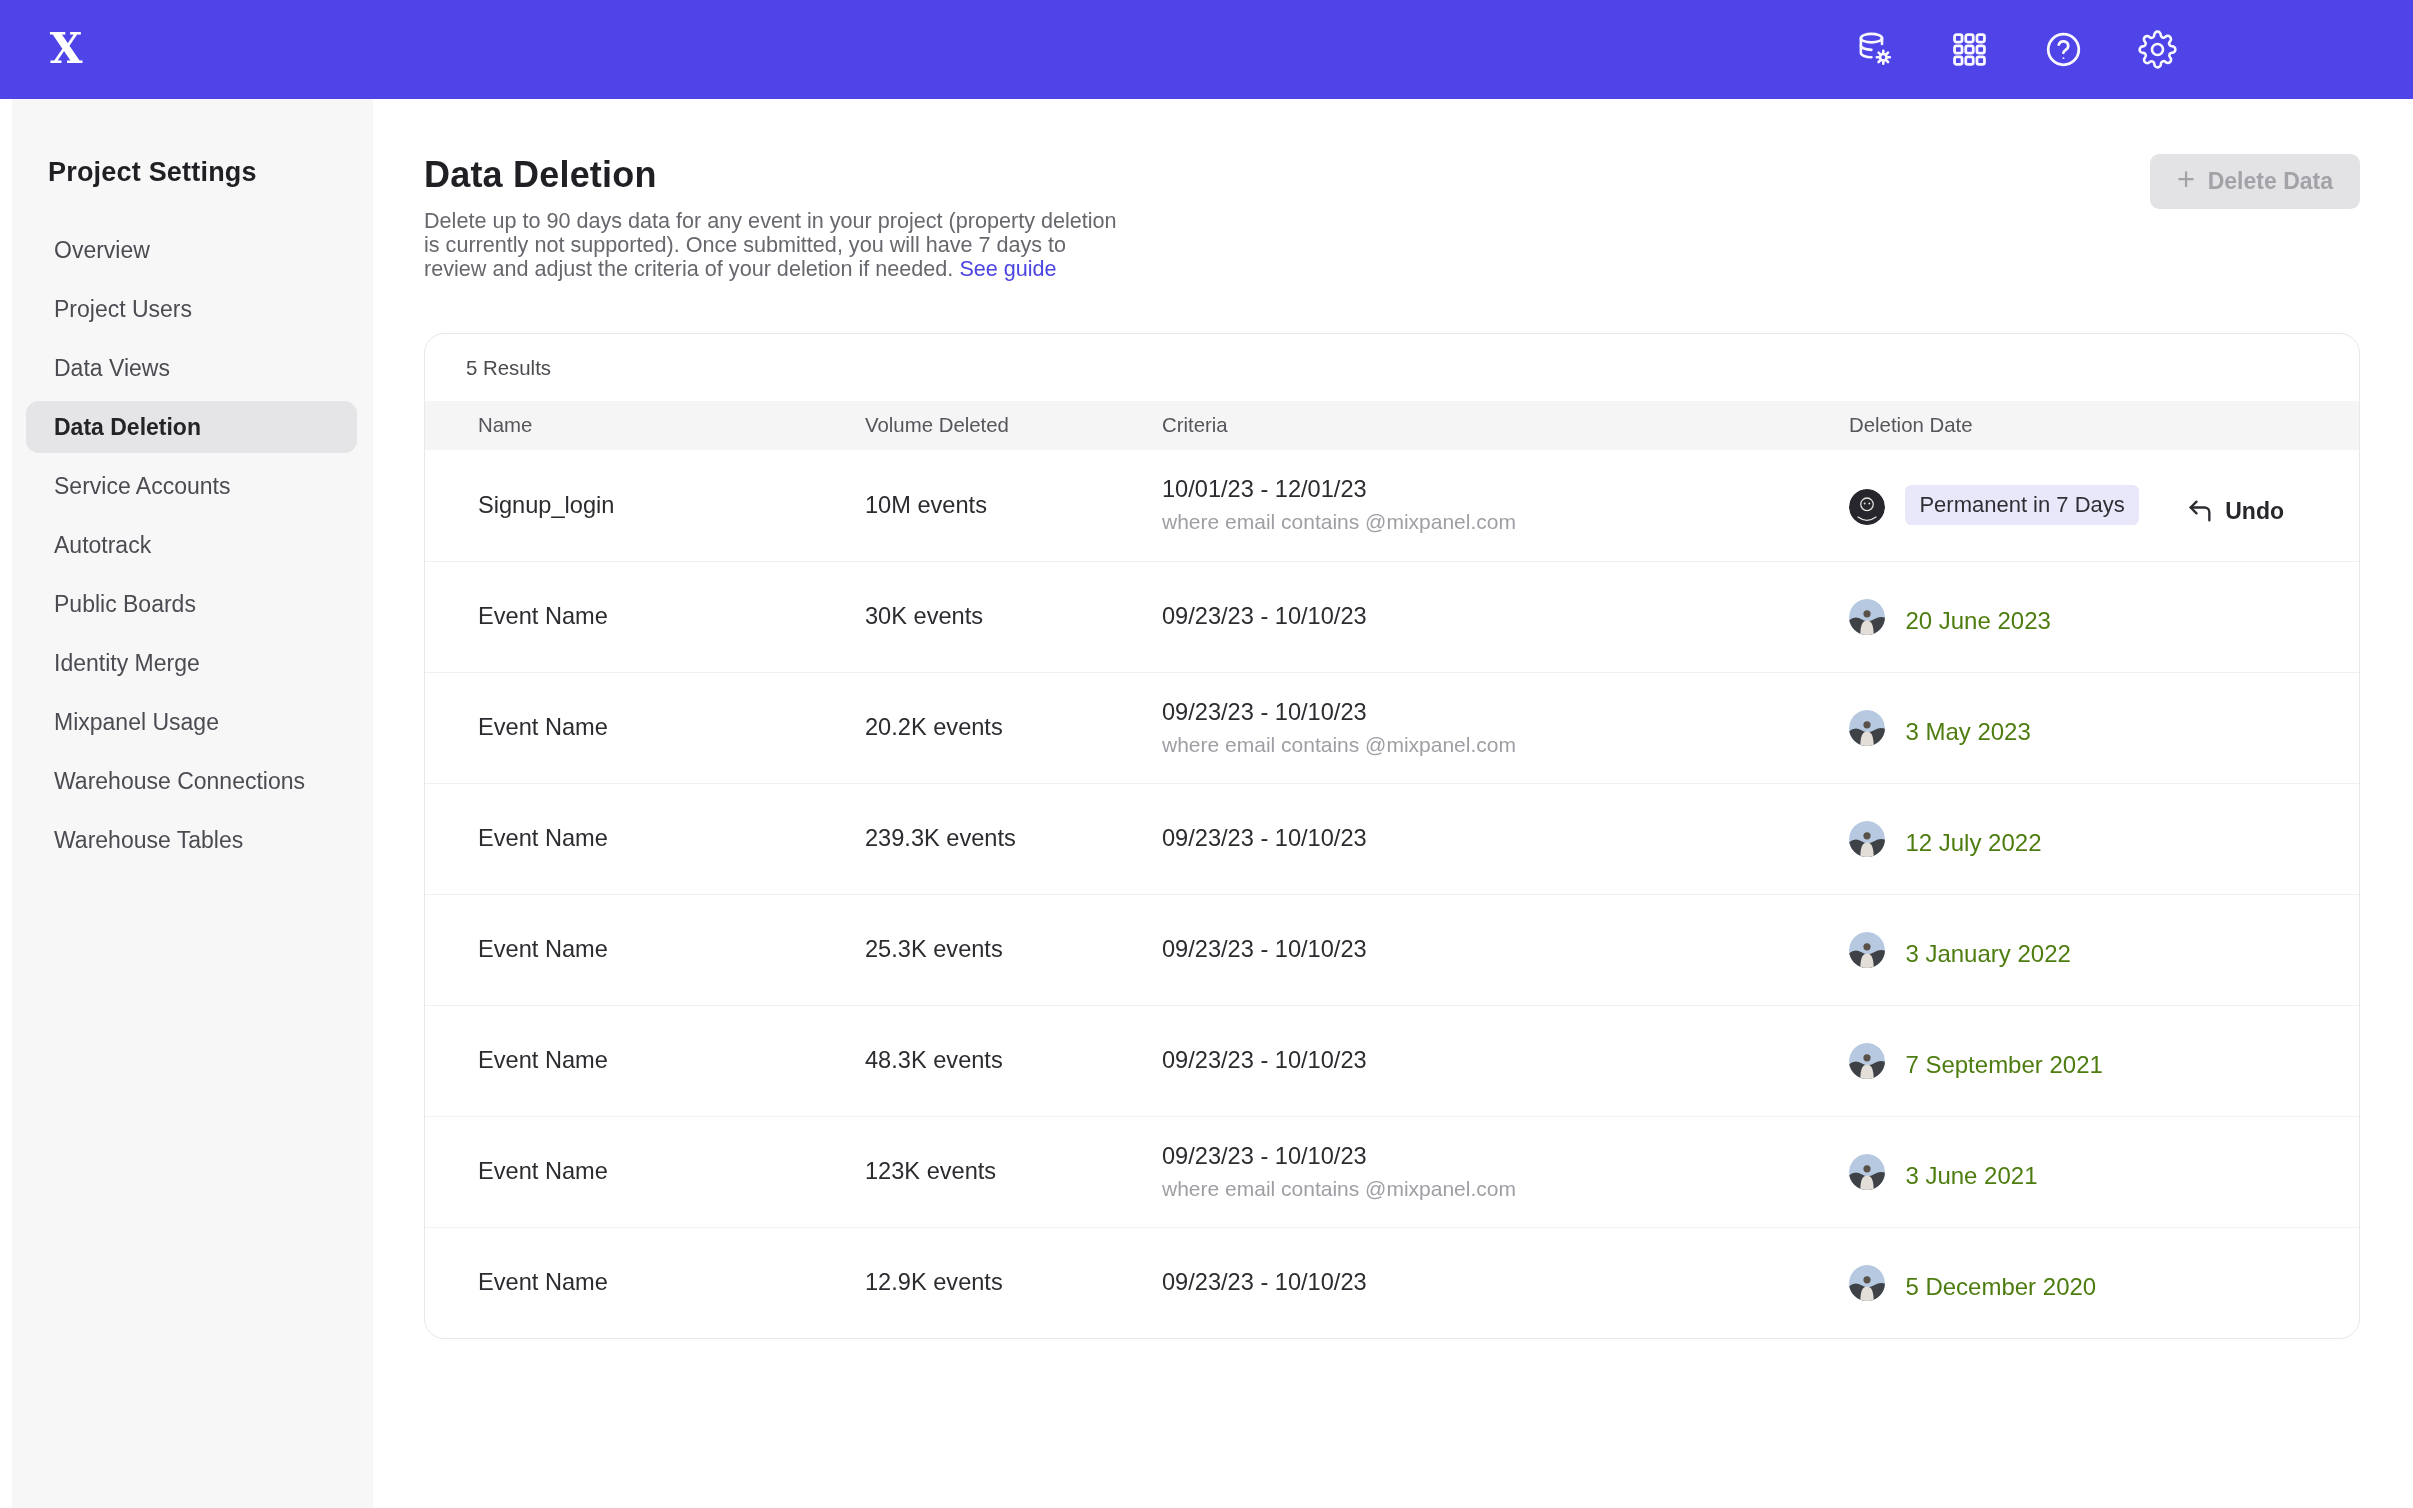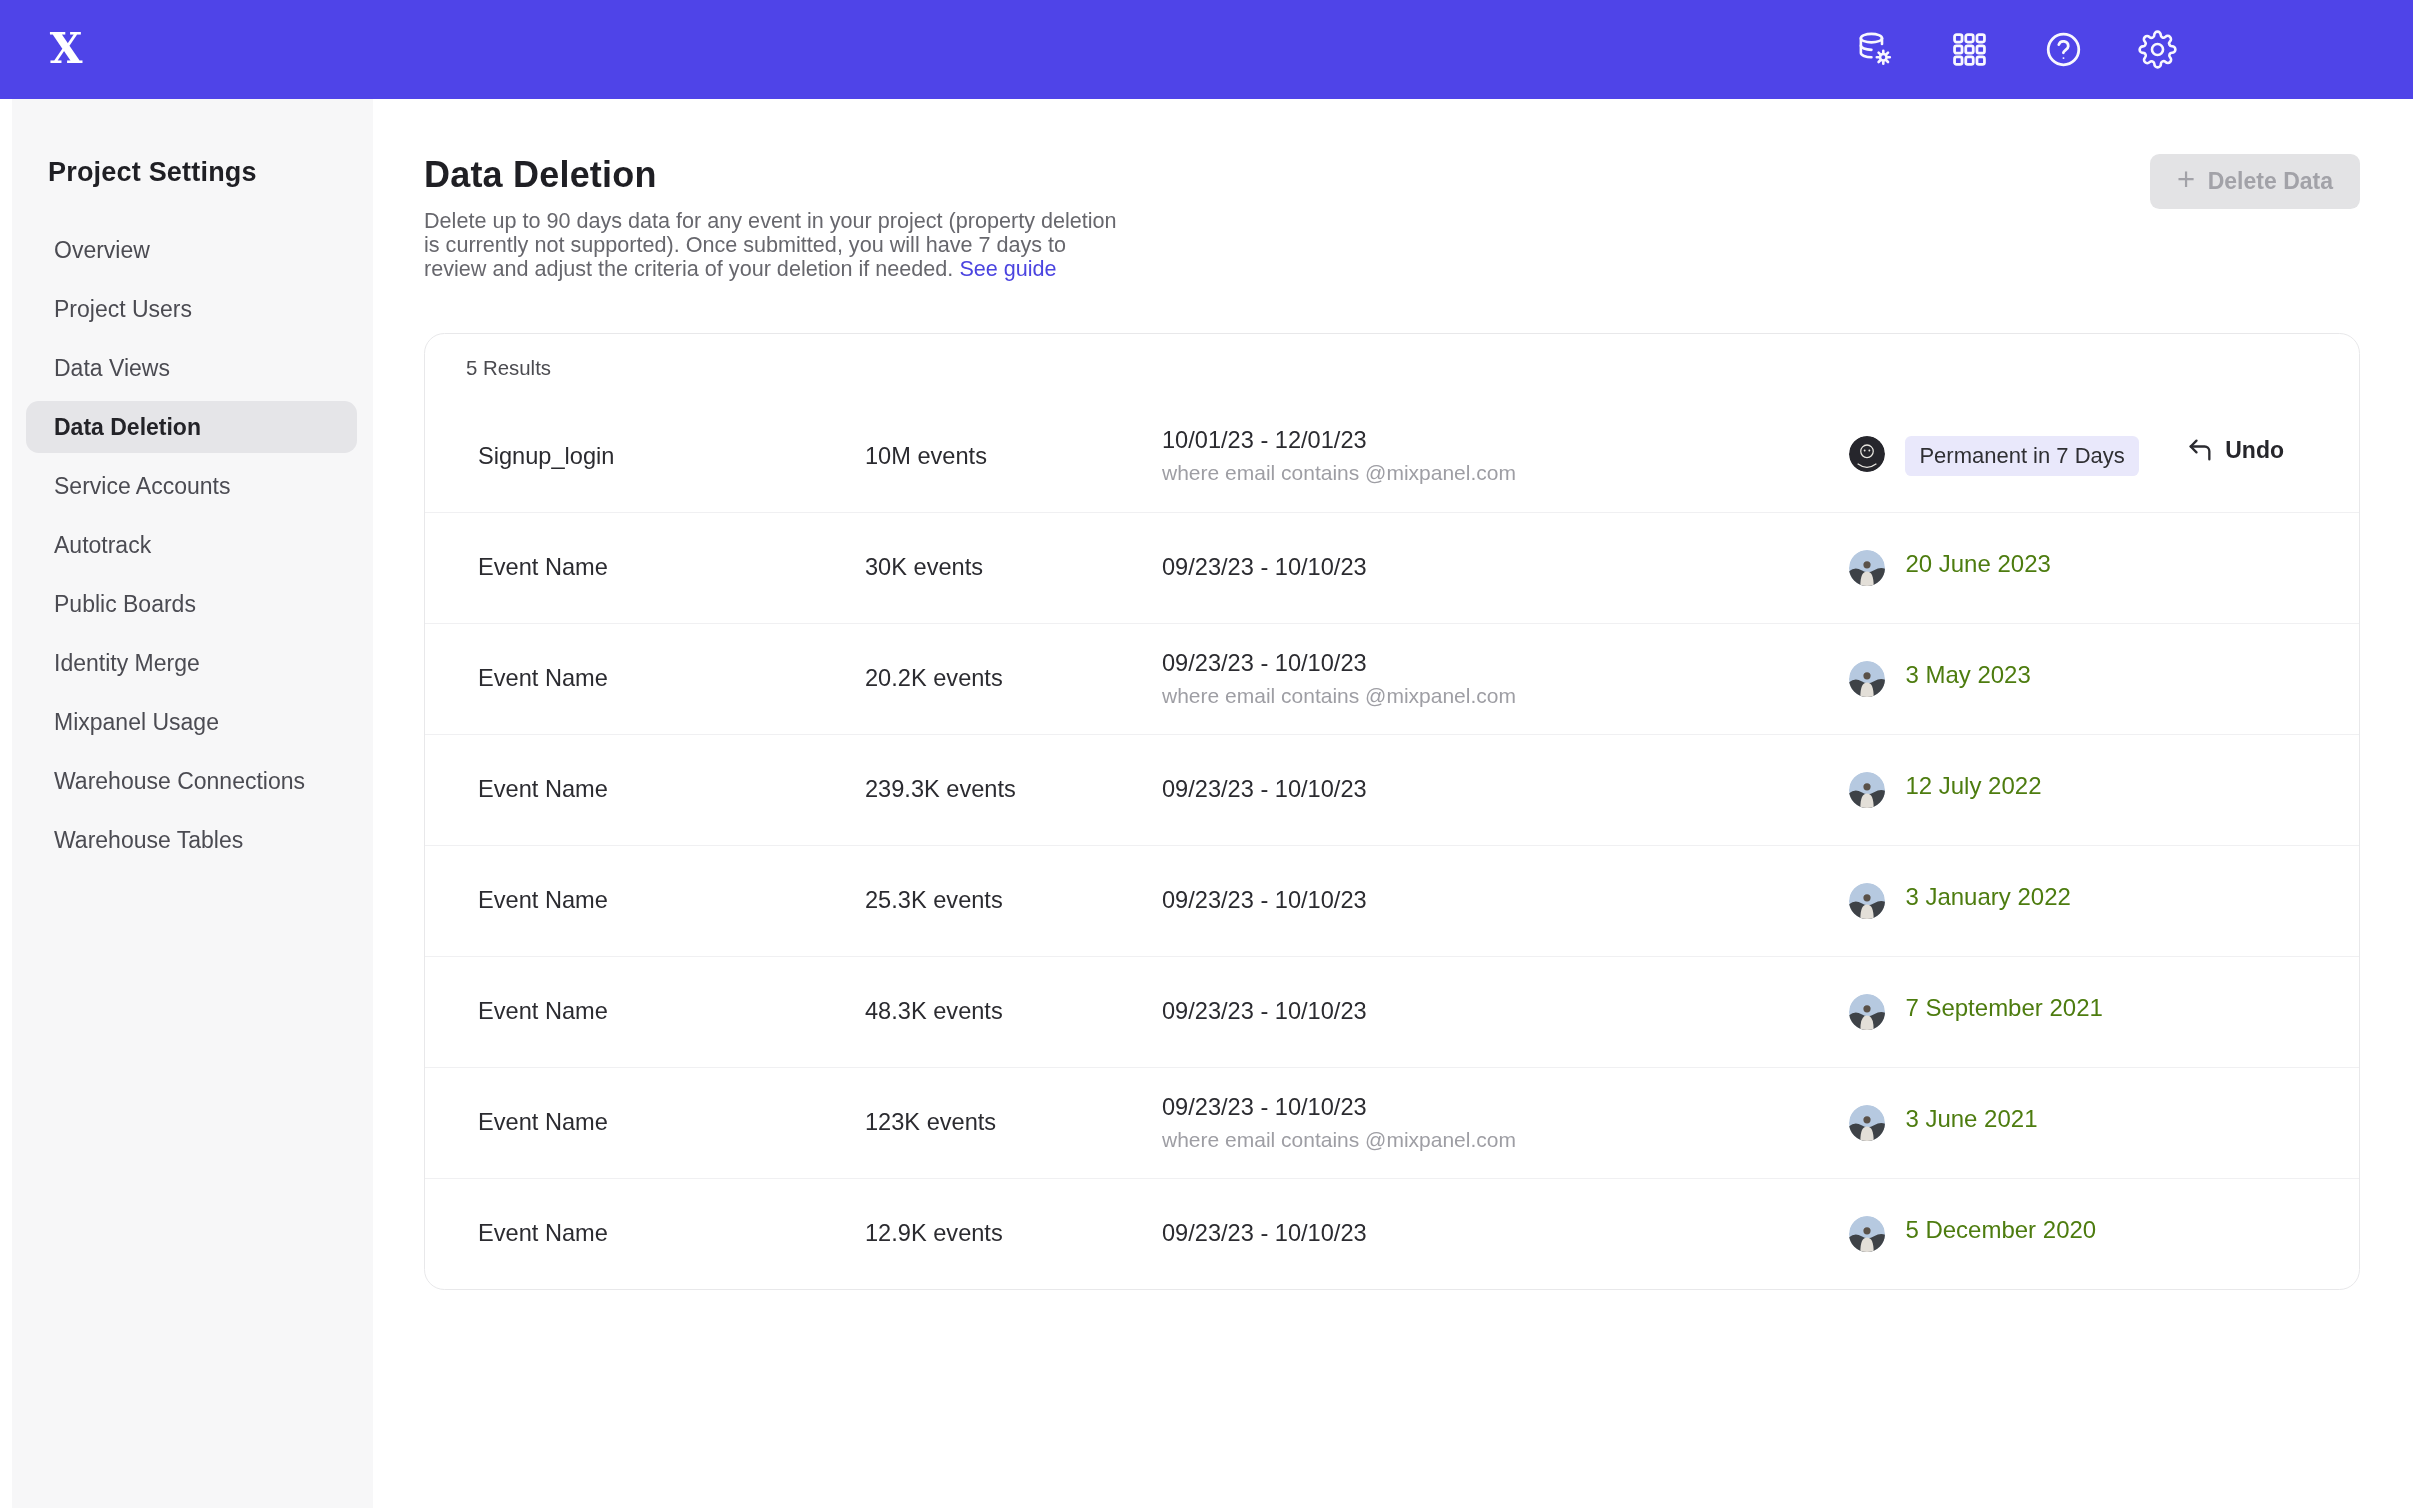--- a/index.html
+++ b/index.html
@@ -88,21 +88,21 @@
     font-size:20.4px; color:#55555b;
   }
   .trow{
     height:111px; align-items:center;
     font-size:23.6px; color:#2b2b30;
     border-top:1.6px solid #F0F0F2;
   }
   .trow:first-child{ border-top:0; }
   .cell-criteria{ display:flex; flex-direction:column; justify-content:space-between; gap:7px; }
   .criteria-sub{ font-size:21px; color:#9E9EA4; }
-  .cell-deletion{ display:flex; align-items:flex-start; gap:20.4px; }
+  .cell-deletion{ display:flex; align-items:flex-end; gap:20.4px; }
   .avatar{
     width:36px; height:36px; border-radius:50%; overflow:hidden; flex:none;
   }
   .avatar svg{ width:36px; height:36px; display:block; }
   .perm-badge{
     background:#E9E8FB; border-radius:6.3px;
     padding:7px 14px; font-size:22px; color:#2f2f33; white-space:nowrap;
   }
   .date-text{ font-size:24px; color:#4d7c0f; }
   .undo-btn{
@@ -215,20 +215,26 @@
     <p class="page-desc"><span>Delete up to 90 days data for any event in your project (property deletion is currently not supported). Once submitted, you will have 7 days to review and adjust the criteria of your deletion if needed.</span>
       <a class="guide-link">See guide</a></p>
     <button class="delete-btn">
       <span class="plus-glyph">+</span>
       <span>Delete Data</span>
     </button>
   </div>
 
   <section class="card">
     <div class="results-label">5 Results</div>
+    <div class="thead">
+      <div class="th">Name</div>
+      <div class="th">Volume Deleted</div>
+      <div class="th">Criteria</div>
+      <div class="th">Deletion Date</div>
+    </div>
     <div class="tbody">
   <div class="trow">
     <div class="cell-name">Signup_login</div>
     <div class="cell-volume">10M events</div>
     <div class="cell-criteria">
       <div class="criteria-main">10/01/23 - 12/01/23</div>
       <div class="criteria-sub">where email contains @mixpanel.com</div>
     </div>
     <div class="cell-deletion">
       <span class="avatar avatar-illustration">

